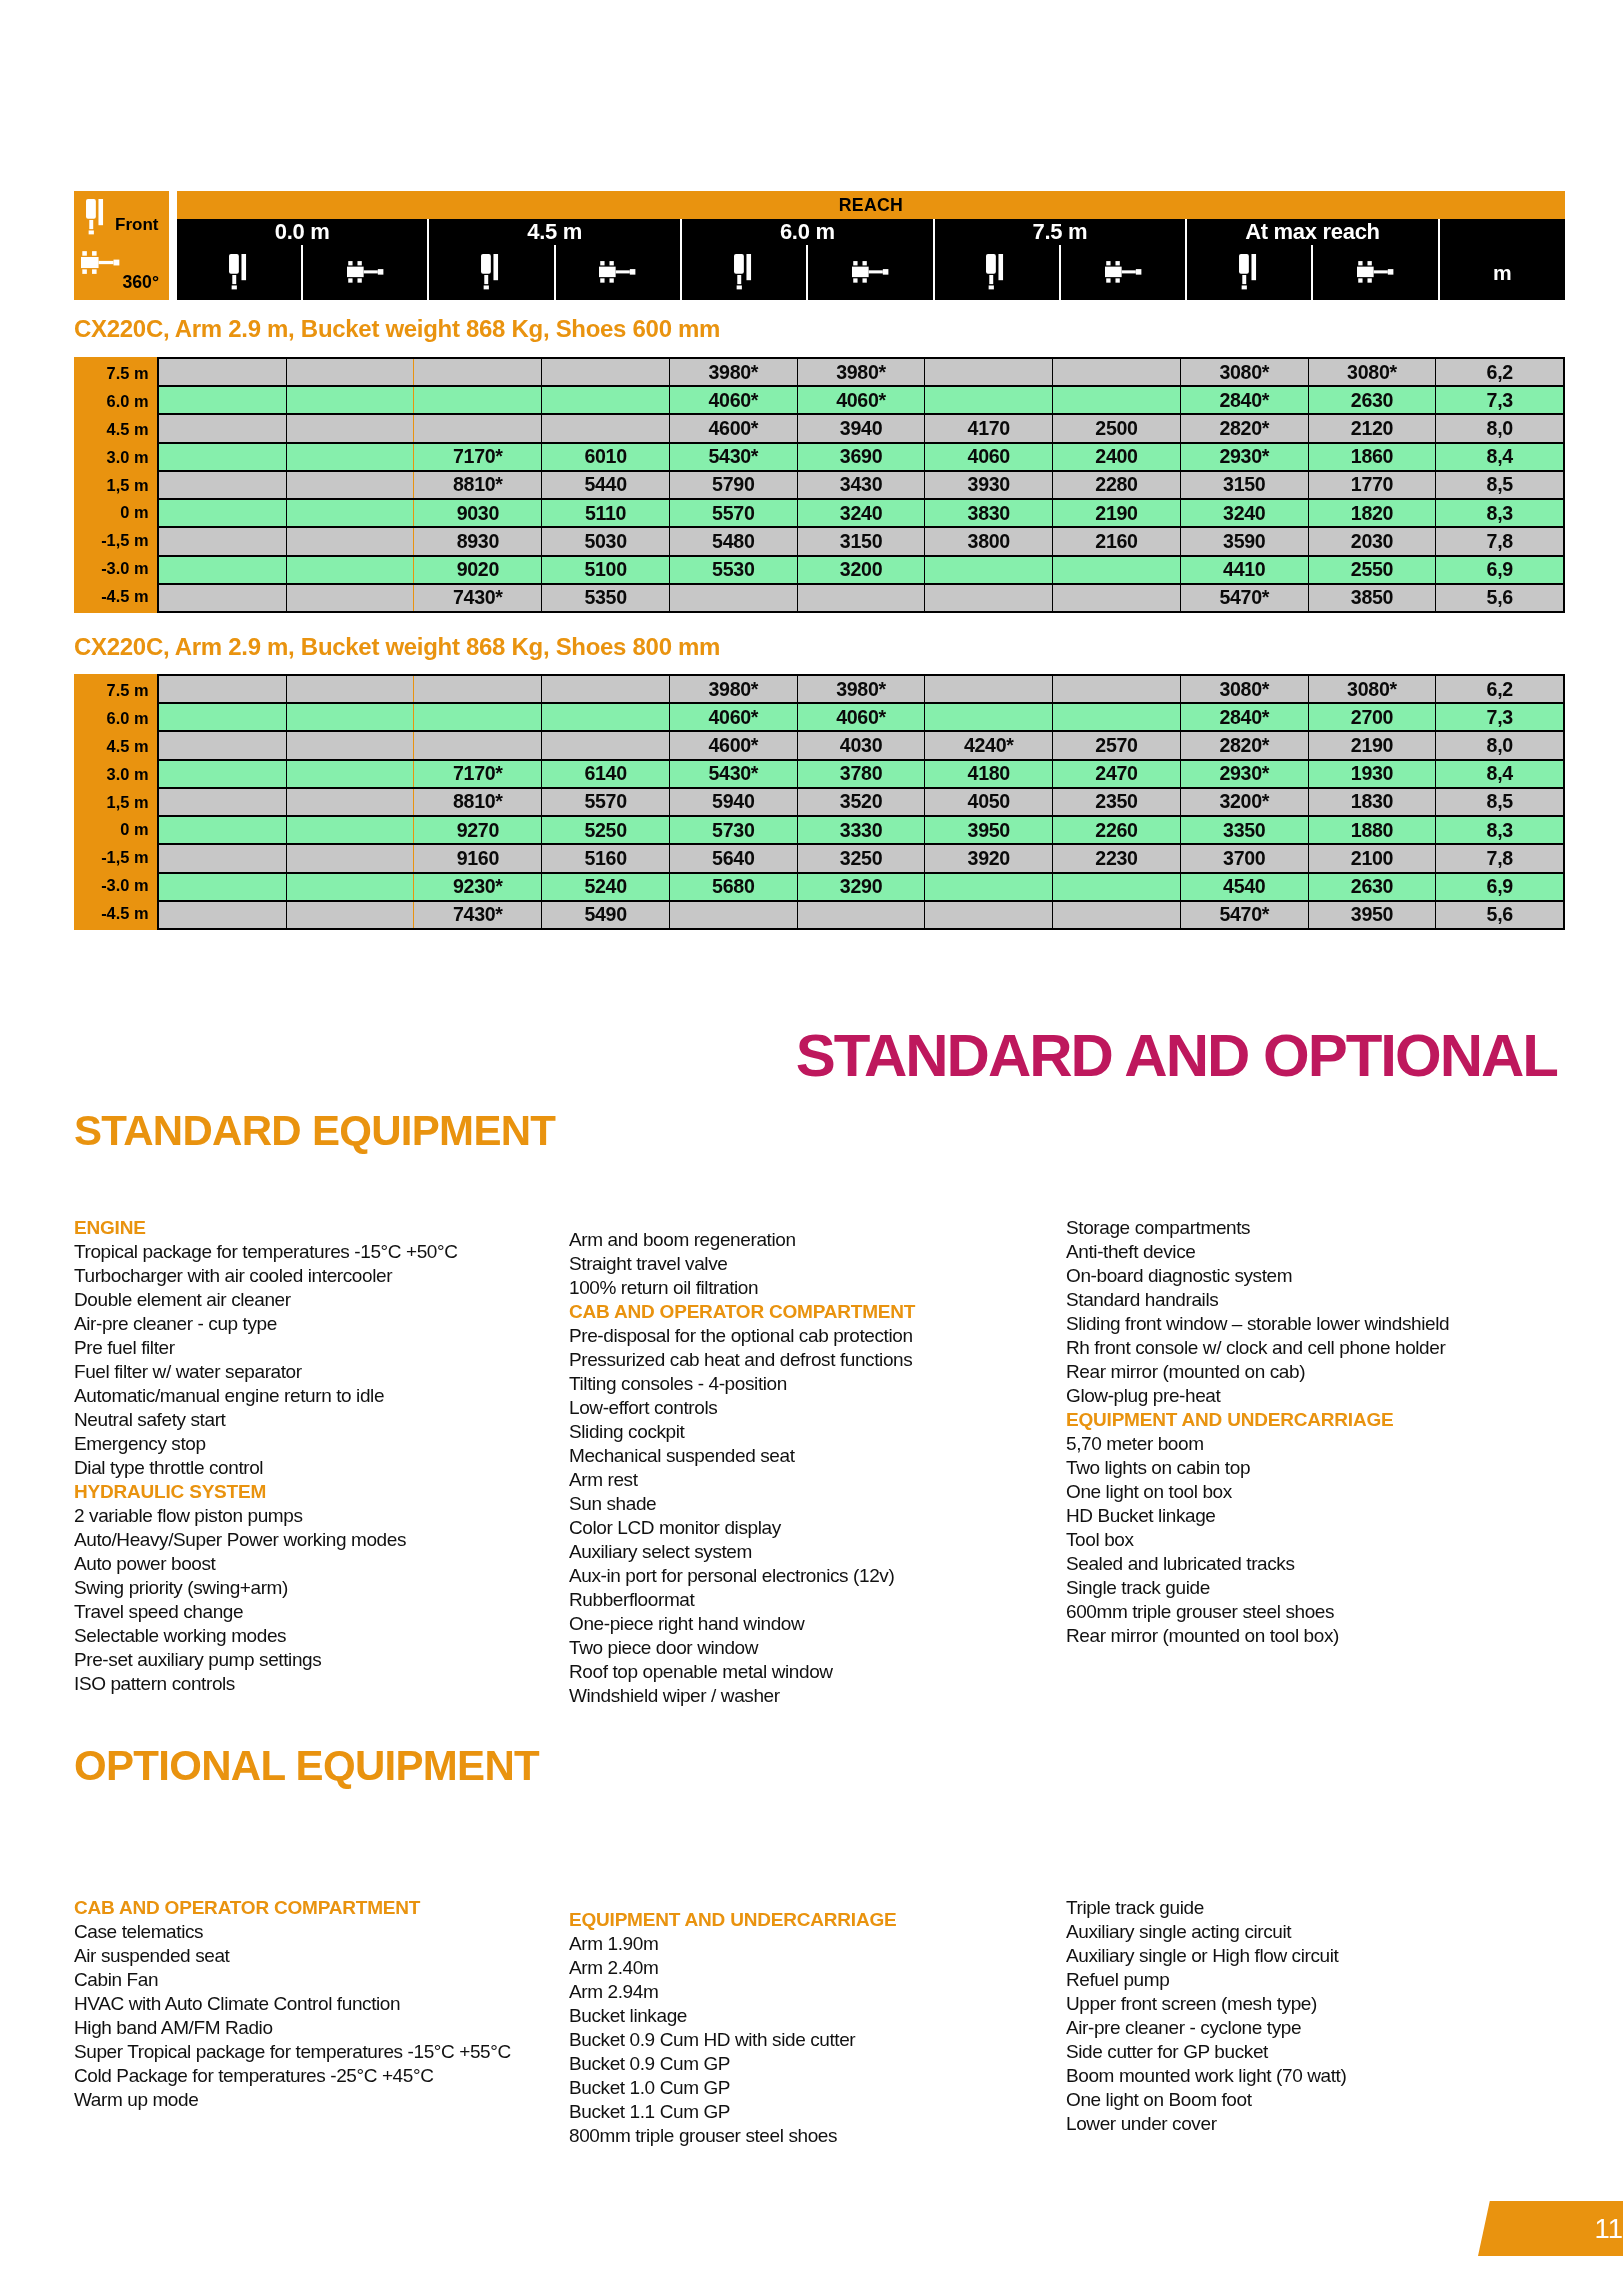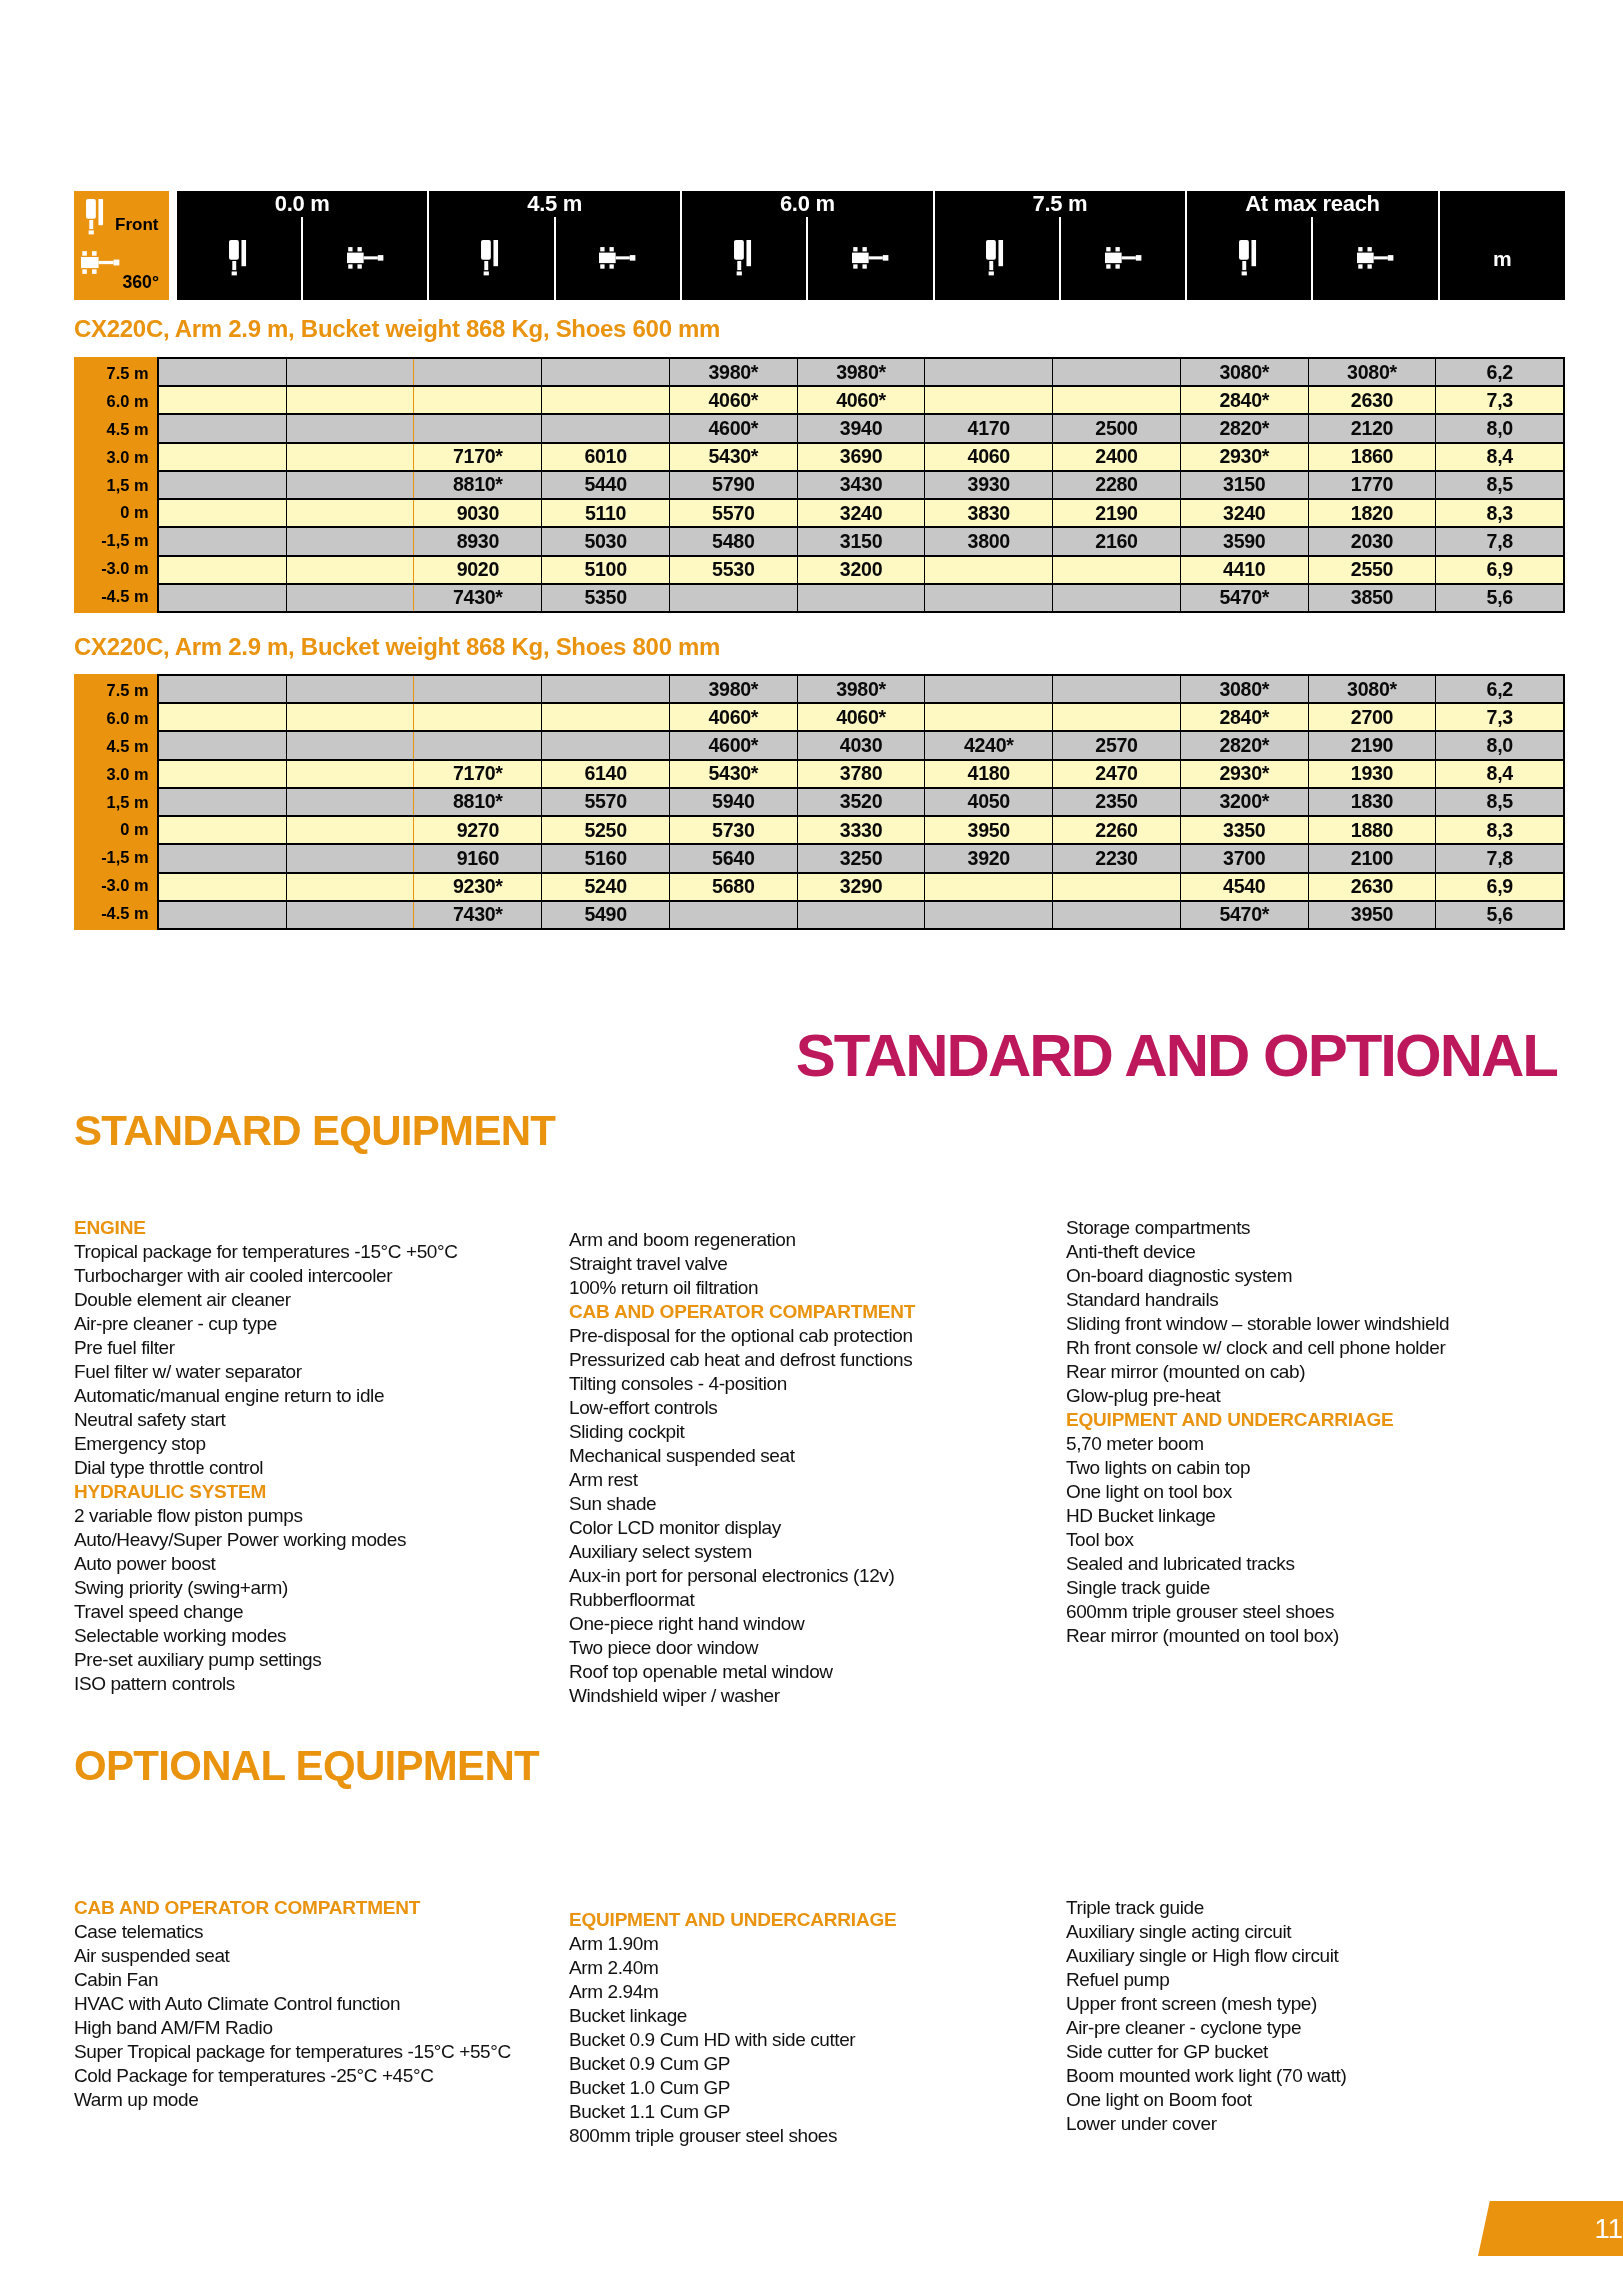--- a/index.html
+++ b/index.html
@@ -40,21 +40,21 @@
 
   
   .tbl-title{left:74px;margin:0;font-size:24px;font-weight:bold;color:var(--orange);
              letter-spacing:-0.3px;white-space:nowrap;}
   .captable{left:74px;width:1491px;height:256px;display:flex;}
   .labels{width:83px;flex:none;background:var(--orange);display:flex;flex-direction:column;
           padding:2.6px 0;}
   .labels .hlabel{flex:1;display:flex;align-items:center;justify-content:flex-end;
                   padding-right:8.5px;font-weight:bold;font-size:16.4px;color:#000;}
   .grid{flex:1;border:2px solid #000;border-top-width:2.6px;border-bottom-width:2.6px;
-        display:flex;flex-direction:column;background:#fef9c3;}
+        display:flex;flex-direction:column;background:#86efac;}
   .trow{flex:1;display:flex;border-bottom:2px solid #000;}
   .trow:last-child{border-bottom:none;}
   .trow.gray{background:var(--rowgray);}
   .tcell{flex:1;border-right:1.3px solid #000;display:flex;align-items:center;justify-content:center;
          font-weight:bold;font-size:19.6px;letter-spacing:-0.3px;}
   .tcell:last-child{border-right:none;}
   .tcell.orangeline{border-right-color:var(--orange);}
 
   
   .so-title{right:58px;top:1013px;margin:8px;font-size:60px;font-weight:bold;color:#be185d;
@@ -105,20 +105,21 @@
             <rect x="17" y="28" width="7" height="7"></rect>
           <rect x="27" y="15" width="23" height="5"></rect>
           <rect x="50" y="13" width="9" height="9"></rect>
         </g>
       </svg>
     </span>
     <span class="lbl swing-lbl">360°</span>
   </div>
   <div class="hdrgap"></div>
   <div class="hdrblack">
+    <div class="reachband">REACH</div>
     <div class="hdrbody" id="reach-groups">
         <div class="hgroup">
           <div class="glabel">0.0 m</div>
           <div class="hicons">
             <div class="hicon">
               <svg width="21" height="38" viewBox="0 0 32 58">
                 <g fill="#fff">
                   <rect x="0" y="0" width="15" height="30" rx="3"></rect>
                   <rect x="19" y="0" width="7" height="40"></rect>
                   <rect x="5" y="32" width="6" height="14"></rect>

